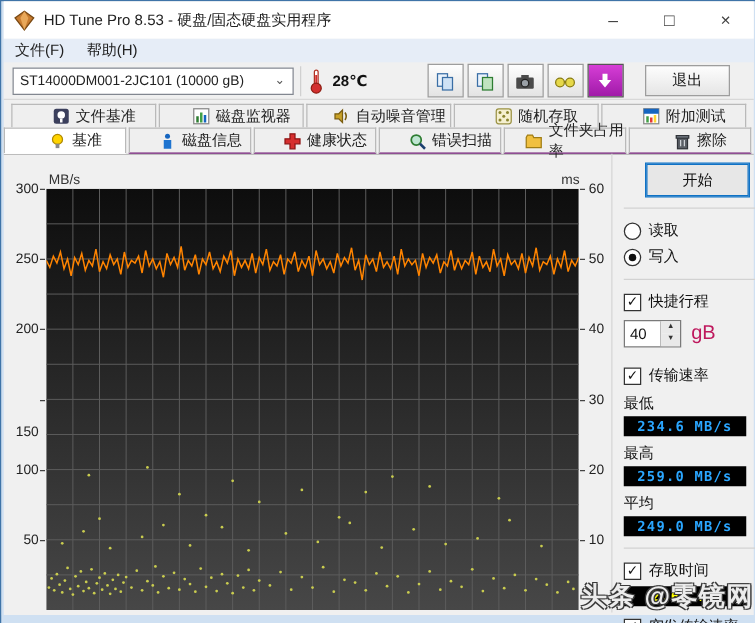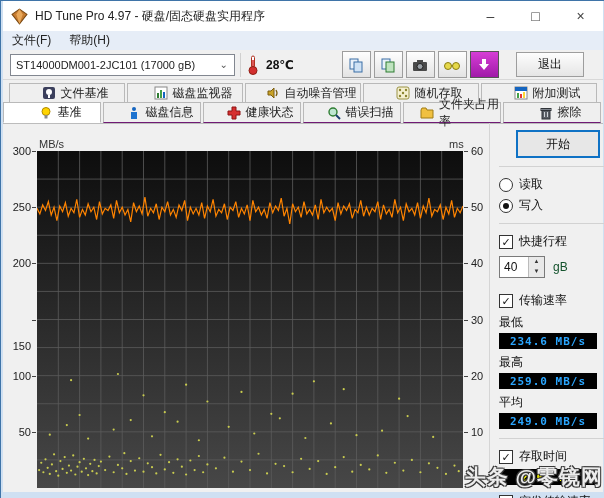--- a/index.html
+++ b/index.html
@@ -43,53 +43,53 @@
   .hr{height:1px;background:#d2d2d2;margin:9px 0;}
   .opt-row{display:flex;align-items:center;gap:6px;font-size:12px;color:#111;margin:4px 0;}
   .radio{width:12px;height:12px;border-radius:50%;border:1px solid #333;background:#fff;position:relative;flex:0 0 auto;}
   .radio.sel::after{content:"";position:absolute;left:3px;top:3px;width:6px;height:6px;border-radius:50%;background:#111;}
   .chk{width:12px;height:12px;border:1px solid #333;background:#fff;font-size:11px;line-height:12px;text-align:center;color:#111;flex:0 0 auto;}
   .spin-row{display:flex;align-items:center;gap:8px;margin:6px 0 2px 0;}
   .spinbox{width:44px;height:20px;border:1px solid #7a7a7a;background:#fff;display:flex;}
   .spin-val{flex:1;font-size:12px;color:#111;display:flex;align-items:center;padding-left:4px;}
   .spin-arrows{width:15px;display:flex;flex-direction:column;border-left:1px solid #bbb;}
   .spin-arrows div{flex:1;font-size:6px;color:#333;text-align:center;line-height:9px;background:#e9e9e9;}
-  .unit{font-size:12px;color:#14532d;}
+  .unit{font-size:16px;color:#be185d;}
   .lcd-label{font-size:12px;color:#111;margin:5px 0 2px 0;}
   .lcd{width:98px;height:16px;background:#000;color:#2aa6ff;font-family:"DejaVu Sans Mono","Liberation Mono",monospace;font-size:11px;font-weight:bold;display:flex;align-items:center;justify-content:center;letter-spacing:1px;}
   .lcd.yellow{color:#ffff00;}
   .watermark{position:absolute;right:2px;bottom:8px;font-size:21px;font-weight:bold;color:#ececec;letter-spacing:1px;white-space:nowrap;
     text-shadow:1px 1px 0 #3a3a3a,-1px -1px 0 #3a3a3a,1px -1px 0 #3a3a3a,-1px 1px 0 #3a3a3a;z-index:50;}
 </style>
 </head>
 <body>
 
 <div class="window">
 
   <div class="titlebar">
     <svg class="app-icon" viewBox="0 0 16 16">
       <polygon points="8,1 15,6 8,15 1,6" fill="#c77b2f" stroke="#7a4a14" stroke-width="1"></polygon>
       <polygon points="8,1 11,6 8,15 5,6" fill="#e8a85a"></polygon>
     </svg>
-    <span class="title-text">HD Tune Pro 4.97 - 硬盘/固态硬盘实用程序</span>
+    <span class="title-text">HD Tune Pro 8.53 - 硬盘/固态硬盘实用程序</span>
     <div class="win-controls">
       <div class="win-btn">–</div>
       <div class="win-btn">□</div>
       <div class="win-btn">×</div>
     </div>
   </div>
 
   <div class="menubar">
     <span>文件(F)</span>
     <span>帮助(H)</span>
   </div>
 
   <div class="toolbar">
     <div class="combo">
-      <span>ST14000DM001-2JC101 (17000 gB)</span>
+      <span>ST14000DM001-2JC101 (10000 gB)</span>
       <span class="arrow">⌄</span>
     </div>
     <div class="tool-sep"></div>
     <div class="temp-wrap">
       <svg width="14" height="22" viewBox="0 0 14 22">
         <rect x="5.5" y="2" width="3" height="12" rx="1.5" fill="#fff" stroke="#b03020" stroke-width="1"></rect>
         <rect x="6.2" y="6" width="1.6" height="9" fill="#d32f2f"></rect>
         <circle cx="7" cy="16.5" r="4" fill="#d32f2f" stroke="#8e1f14" stroke-width="1"></circle>
       </svg>
       <span class="temp-text">28℃</span>

